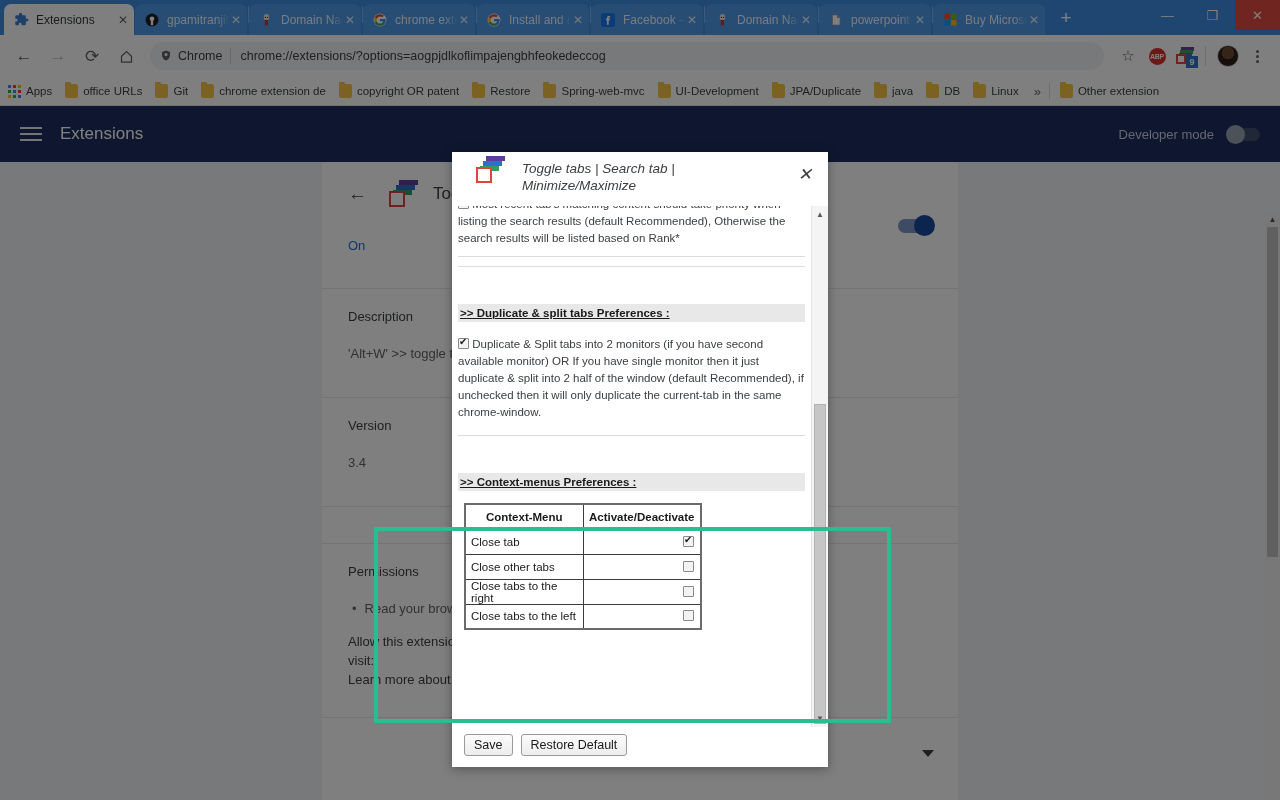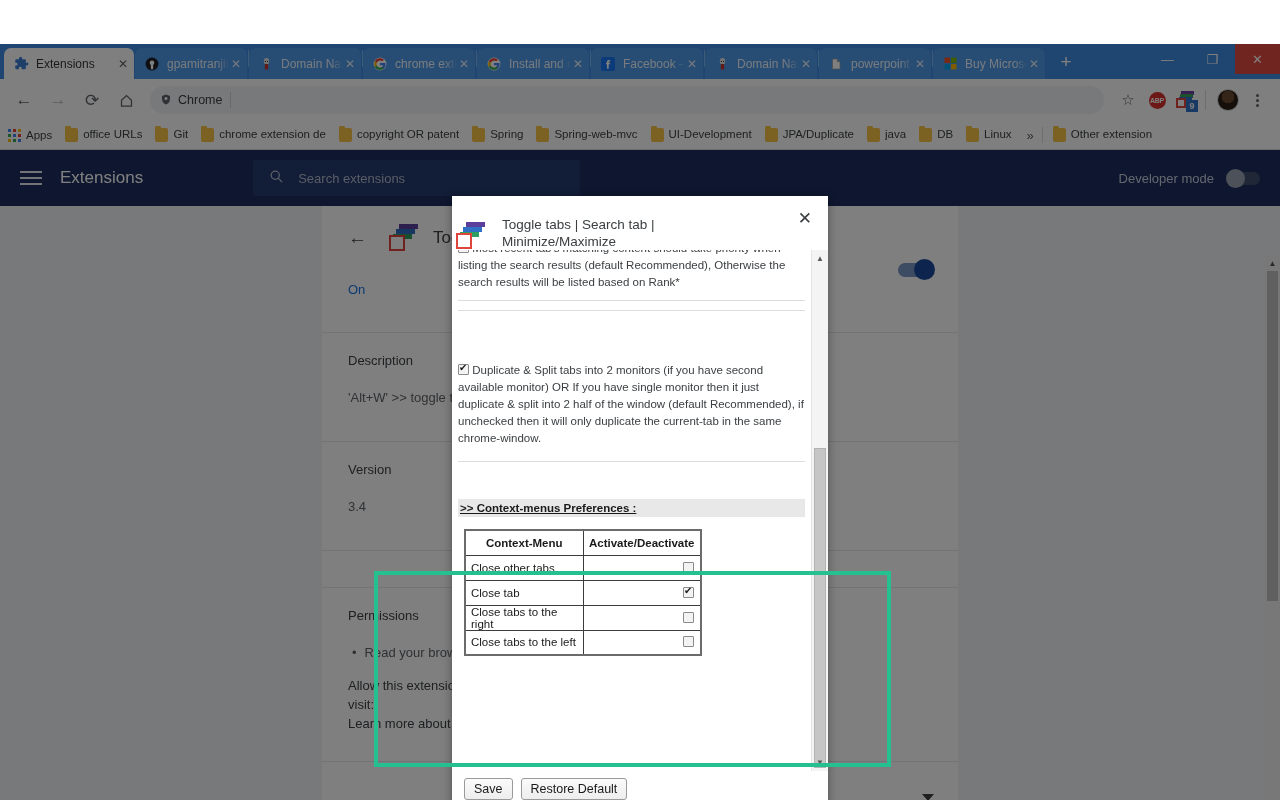--- a/index.html
+++ b/index.html
@@ -4,21 +4,21 @@
 <style>
   * { box-sizing: border-box; margin: 0; padding: 0; }
   html, body { width: 1280px; height: 800px; overflow: hidden; }
   body {
     font-family: "Liberation Sans", sans-serif;
     background: #ffffff;
     -webkit-font-smoothing: antialiased;
   }
 
   
-  #browser { position: absolute; inset: 0; background: #be185d; margin-top: 44px; }
+  #browser { position: absolute; inset: 0; background: #be185d; }
 
   
   #tabstrip {
     position: absolute; top: 0; left: 0; right: 0; height: 35px;
     background: #3c8ce0;
     display: flex; align-items: flex-end;
     padding-left: 4px;
   }
   .tab {
     position: relative;
@@ -110,21 +110,21 @@
            display:flex; flex-direction:column; align-items:center; }
   #kebab i { width:3px; height:3px; background:#5f6368; border-radius:50%; margin:1px 0;}
 
   
   #bookmarks {
     position: absolute; top: 77px; left: 0; right: 0; height: 29px;
     background: #ffffff; border-bottom: 1px solid #dcdfe3;
     display: flex; align-items: center; padding: 0 8px;
     overflow: hidden;
   }
-  .bm { display: flex; align-items: flex-start; margin-right: 13px; flex: 0 0 auto; }
+  .bm { display: flex; align-items: center; margin-right: 13px; flex: 0 0 auto; }
   .bm .bmicon { width: 13px; height: 14px; flex: 0 0 13px; margin-right: 5px; }
   .folder {
     background: #f7c245; border-radius: 1px 2px 2px 2px;
     position: relative;
   }
   .folder::before { content:""; position:absolute; top:-2px; left:0; width:6px; height:3px;
                     background:#f7c245; border-radius:1px 1px 0 0; }
   .bm .bmlabel { font-size: 11.5px; color: #3c4043; white-space: nowrap;
                  max-width: 118px; overflow: hidden; text-overflow: clip; }
   #appsgrid { display: grid; grid-template-columns: repeat(3, 3px);
@@ -196,22 +196,22 @@
   
   #dim { position: absolute; inset: 0; background: rgba(0,0,0,0.5); z-index: 10; }
 
   
   #modal {
     position: absolute; left: 452px; top: 152px; width: 376px; height: 615px;
     background: #ffffff; z-index: 20;
     box-shadow: 0 2px 10px rgba(0,0,0,0.35);
     display: flex; flex-direction: column;
   }
-  #modal-head { height: 54px; flex: 0 0 54px; display: flex; align-items: flex-end;
-                padding: 8px 14px 0 4px; position: relative; }
+  #modal-head { height: 54px; flex: 0 0 54px; display: flex; align-items: flex-start;
+                padding: 8px 14px 0 24px; position: relative; font-style: italic; }
   #modal-head .stackicon { margin-top: -4px; }
   #modal-title { font-size: 13.5px; color: #3c4043; line-height: 17px;
                  margin-left: 16px; max-width: 240px; }
   #modal-close { position: absolute; right: 16px; top: 14px; font-size: 17px;
                  color: #3c4043; line-height: 1; }
   #modal-body { position: relative; flex: 1 1 auto; overflow: hidden;
                 border-top: 0; }
   #modal-scrollport { position: absolute; left: 0; top: 0; right: 17px; bottom: 0;
                       overflow: hidden; padding: 0 6px 0 6px; }
   #modal-content { position: absolute; left: 6px; right: 6px; top: -10px; }
@@ -409,20 +409,21 @@
 
     <div id="omnibox">
       <span class="shield">
         <svg width="12" height="13" viewBox="0 0 24 24">
             <path fill="#5f6368" d="M12 2l8 3v6c0 5-3.4 9.4-8 11-4.6-1.6-8-6-8-11V5z"></path>
             <circle cx="12" cy="10" r="3" fill="#fff"></circle>
           </svg>
       </span>
       <span class="scheme">Chrome</span>
       <span class="divider"></span>
+      <span class="url">chrome://extensions/?options=aogpjdlkoflimpajengbhfeokedeccog</span>
     </div>
 
     <div class="tb-icon" style="font-size:15px;color:#5f6368;">☆</div>
     <div class="tb-icon">
       <div id="abp">ABP</div>
     </div>
     <div class="tb-icon">
       <div id="extbadge">
         <span class="s1"></span>
         <span class="s2"></span>
@@ -470,21 +471,21 @@
     <div class="bm">
         <span class="bmicon folder"></span>
         <span class="bmlabel">chrome extension de</span>
       </div>
     <div class="bm">
         <span class="bmicon folder"></span>
         <span class="bmlabel">copyright OR patent</span>
       </div>
     <div class="bm">
         <span class="bmicon folder"></span>
-        <span class="bmlabel">Spring</span>
+        <span class="bmlabel">Restore</span>
       </div>
     <div class="bm">
         <span class="bmicon folder"></span>
         <span class="bmlabel">Spring-web-mvc</span>
       </div>
     <div class="bm">
         <span class="bmicon folder"></span>
         <span class="bmlabel">UI-Development</span>
       </div>
     <div class="bm">
@@ -513,29 +514,20 @@
 
   <div id="page">
 
     <div id="ext-header">
       <div id="hamburger">
           <i></i>
           <i></i>
           <i></i>
         </div>
       <div id="ext-title">Extensions</div>
-      <div id="ext-search">
-        <span class="mag">
-          <svg width="15" height="15" viewBox="0 0 24 24">
-              <circle cx="10" cy="10" r="6.5" fill="none" stroke="#b7c0d4" stroke-width="2"></circle>
-              <line x1="15" y1="15" x2="21" y2="21" stroke="#b7c0d4" stroke-width="2"></line>
-            </svg>
-        </span>
-        <span class="ph">Search extensions</span>
-      </div>
       <div id="devmode">
         <span class="lbl">Developer mode</span>
         <span class="track">
             <span class="knob"></span>
           </span>
       </div>
     </div>
 
     <div id="ext-body">
       <div id="ext-card">
@@ -632,20 +624,21 @@
             <span>listing the search results </span><b>(default Recommended)</b><span>, Otherwise the</span>
             <span>search results will be listed based on Rank*</span>
           </div>
 
           <div class="rule"></div>
 
 
           <div class="rule"></div>
           <div style="height:28px;"></div>
 
+          <div class="secthead">&gt;&gt; Duplicate &amp; split tabs Preferences :</div>
           <div style="height:14px;"></div>
 
           <div class="ptext">
             <span class="cb checked"></span>
             <span>Duplicate &amp; Split tabs into 2 monitors (if you have second</span>
             <span>available monitor) </span><b>OR</b><span> If you have single monitor then it just</span>
             <span>duplicate &amp; split into 2 half of the window </span><b>(default Recommended)</b><span>,</span>
             <span>if unchecked then it will only duplicate the current-tab in the same</span>
             <span>chrome-window.</span>
           </div>
@@ -657,26 +650,26 @@
 
           <table id="cm-table">
             <thead>
               <tr>
                 <th>Context-Menu</th>
                 <th>Activate/Deactivate</th>
               </tr>
             </thead>
             <tbody>
               <tr>
+                <td class="lbl">Close tab</td>
+                <td class="act"><span class="cb checked"></span></td>
+              </tr>
+              <tr>
                 <td class="lbl">Close other tabs</td>
                 <td class="act"><span class="cb"></span></td>
-              </tr>
-              <tr>
-                <td class="lbl">Close tab</td>
-                <td class="act"><span class="cb checked"></span></td>
               </tr>
               <tr>
                 <td class="lbl">Close tabs to the right</td>
                 <td class="act"><span class="cb"></span></td>
               </tr>
               <tr>
                 <td class="lbl">Close tabs to the left</td>
                 <td class="act"><span class="cb"></span></td>
               </tr>
             </tbody>

